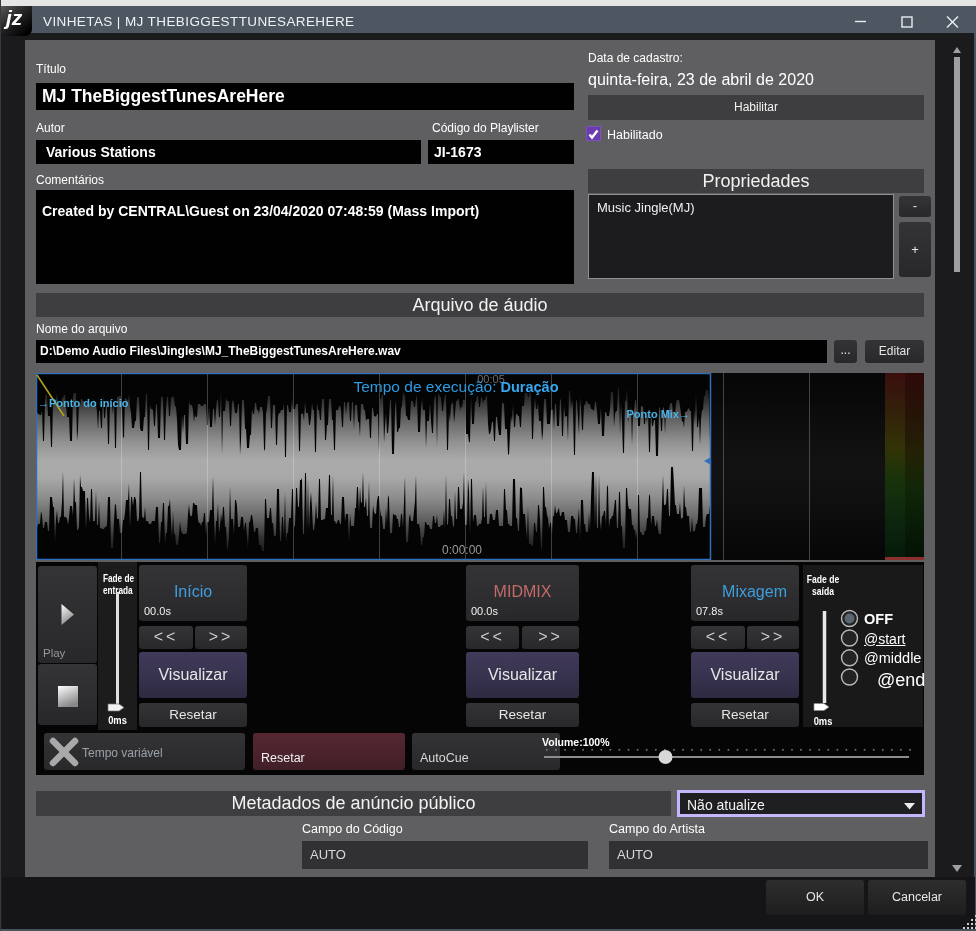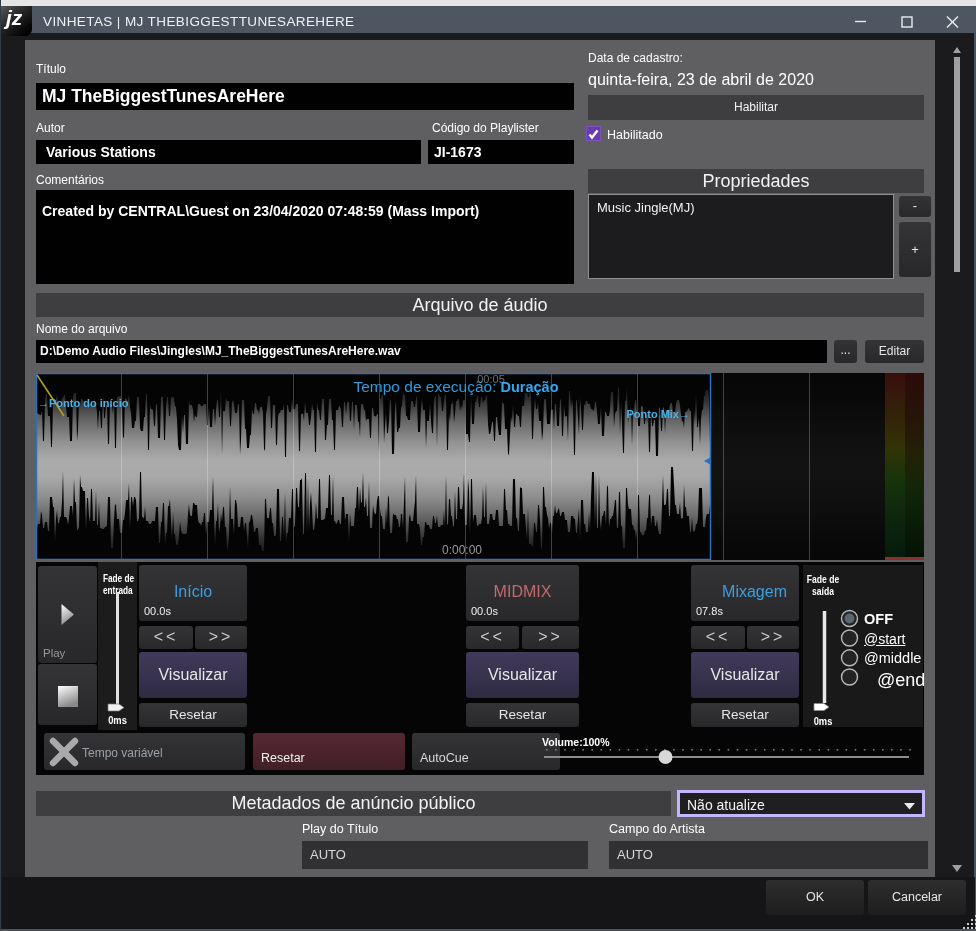--- a/index.html
+++ b/index.html
@@ -263,21 +263,21 @@
  <circle cx="129.5" cy="27" r="7" fill="#d8d8d8"></circle>
 </svg>
 
 <div class="hdr" style="left:35px;top:791px;width:635px;height:25px;font-size:18px;line-height:25px;">Metadados de anúncio público</div>
 <div class="abs" style="left:676px;top:790px;width:248px;height:27px;background:#1f1f21;border:3px solid #c4b5fd;">
  <div style="position:absolute;left:7px;top:4px;font-size:14px;color:#f2f2f2;">Não atualize</div>
  <svg class="abs" style="right:7px;top:10px;" width="11" height="7">
         <path d="M0 0 L11 0 L5.5 6.5 Z" fill="#ececec"></path>
       </svg>
 </div>
-<div class="lbl" style="left:301px;top:822px;font-size:12.5px;">Play do Título</div>
+<div class="lbl" style="left:301px;top:822px;font-size:12.5px;">Campo do Código</div>
 <div class="abs" style="left:301px;top:841px;width:286px;height:28px;background:#313134;">
  <div style="padding:6px 0 0 8px;font-size:13px;color:#d8d8d8;">AUTO</div>
     </div>
 <div class="lbl" style="left:608px;top:822px;font-size:12.5px;">Campo do Artista</div>
 <div class="abs" style="left:608px;top:841px;width:319px;height:28px;background:#313134;">
  <div style="padding:6px 0 0 8px;font-size:13px;color:#d8d8d8;">AUTO</div>
     </div>
 
 <div class="abs" style="left:1px;top:877px;width:973px;height:52px;background:#151517;"></div>
 <div class="btn" style="left:765px;top:880px;width:98px;height:35px;background:linear-gradient(#2e2e2e,#1d1d1d);font-size:12.5px;line-height:35px;">OK</div>

